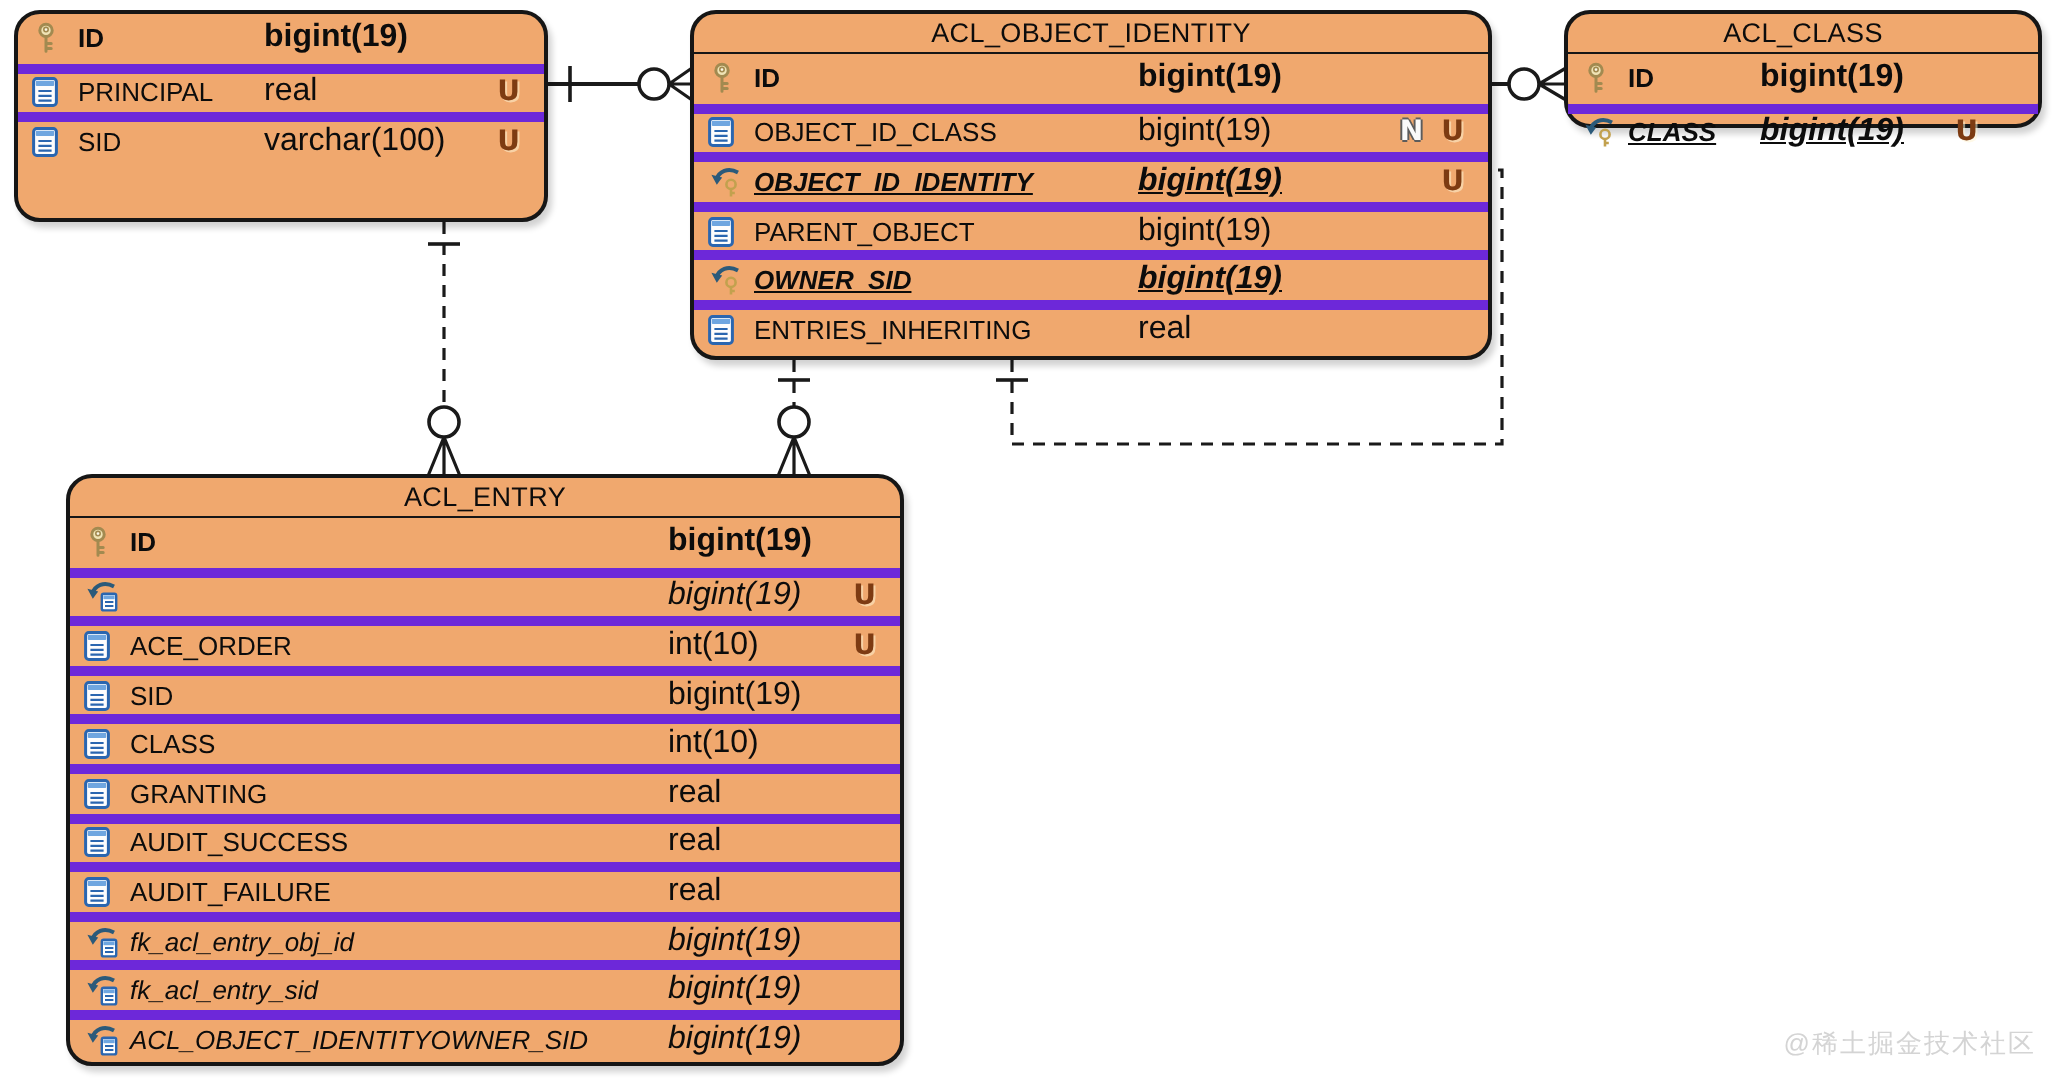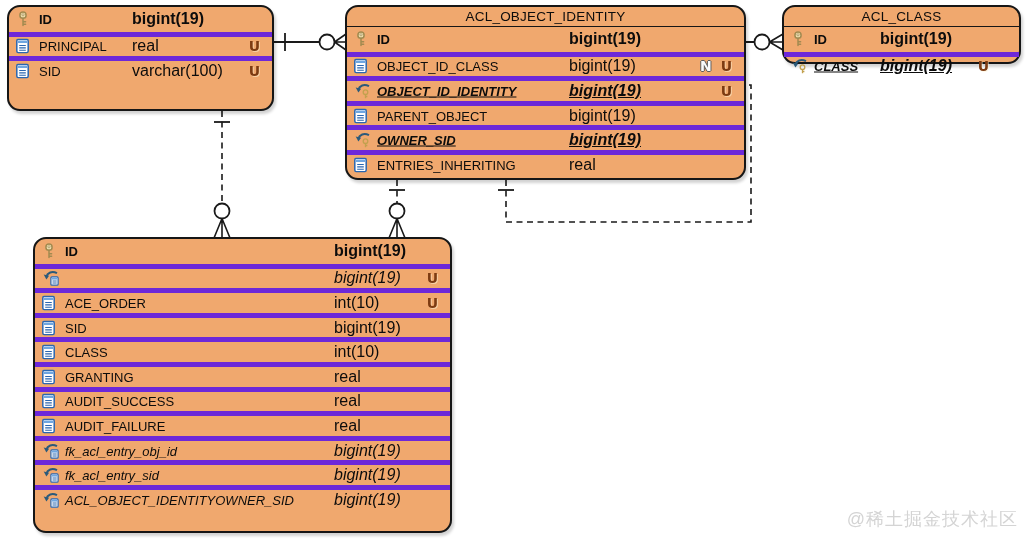--- a/index.html
+++ b/index.html
@@ -19,21 +19,21 @@
   .badge{font-size:14px;font-weight:700;line-height:1;font-family:"DejaVu Sans",sans-serif;}
   .badge.u{color:#7D3B12;text-shadow:1px 1px 0 rgba(255,244,214,.55);}
   .badge.n{color:#FAFAFA;text-shadow:-1px 0 0 #5c5c5c,1px 0 0 #5c5c5c,0 -1px 0 #5c5c5c,0 1px 0 #5c5c5c;}
   .pk  .nm,.pk  .tp{font-weight:700;}
   .fkb .nm,.fkb .tp{font-weight:700;font-style:italic;text-decoration:underline;}
   .fki .nm,.fki .tp{font-style:italic;}
   #t-acl-sid{left:7px;top:5px;width:267px;height:106px;--tx:123px;--br:12px;}
   #t-acl-object-identity{left:345px;top:5px;width:401px;height:175px;--tx:222px;--br:12px;}
   #t-acl-class{left:782px;top:5px;width:239px;height:59px;--tx:96px;--br:30px;}
   #t-acl-entry{left:33px;top:237px;width:419px;height:296px;--tx:299px;--br:12px;}
-  .watermark{position:absolute;right:12px;bottom:8px;z-index:3;font-size:18px;color:#D4D4D4;letter-spacing:1px;}
+  .watermark{position:absolute;right:12px;bottom:8px;z-index:3;font-size:13px;color:#D4D4D4;letter-spacing:1px;}
   .defs{position:absolute;width:0;height:0;overflow:hidden;}
 </style>
 </head>
 <body>
 
 <svg class="defs" aria-hidden="true">
   <defs>
     <symbol id="i-key" viewBox="0 0 14 16">
       <circle cx="7" cy="4.2" r="3.1" fill="#EFE3B4" stroke="#A28A50" stroke-width="1.5"></circle>
       <circle cx="7" cy="3.8" r="1.1" fill="#FBF7E6" stroke="#A28A50" stroke-width="0.8"></circle>
@@ -221,20 +221,21 @@
         <span class="nm">CLASS</span>
         <span class="tp">bigint(19)</span>
         <span class="badges">
             <span class="badge u">U</span>
           </span>
       </div>
     </div>
   </div>
 
   <div class="table" id="t-acl-entry">
+    <div class="title">ACL_ENTRY</div>
     <div class="rows">
       <div class="row pk">
         <span class="ic">
             <svg width="14" height="16">
               <use href="#i-key"></use>
             </svg>
           </span>
         <span class="nm">ID</span>
         <span class="tp">bigint(19)</span>
       </div>

